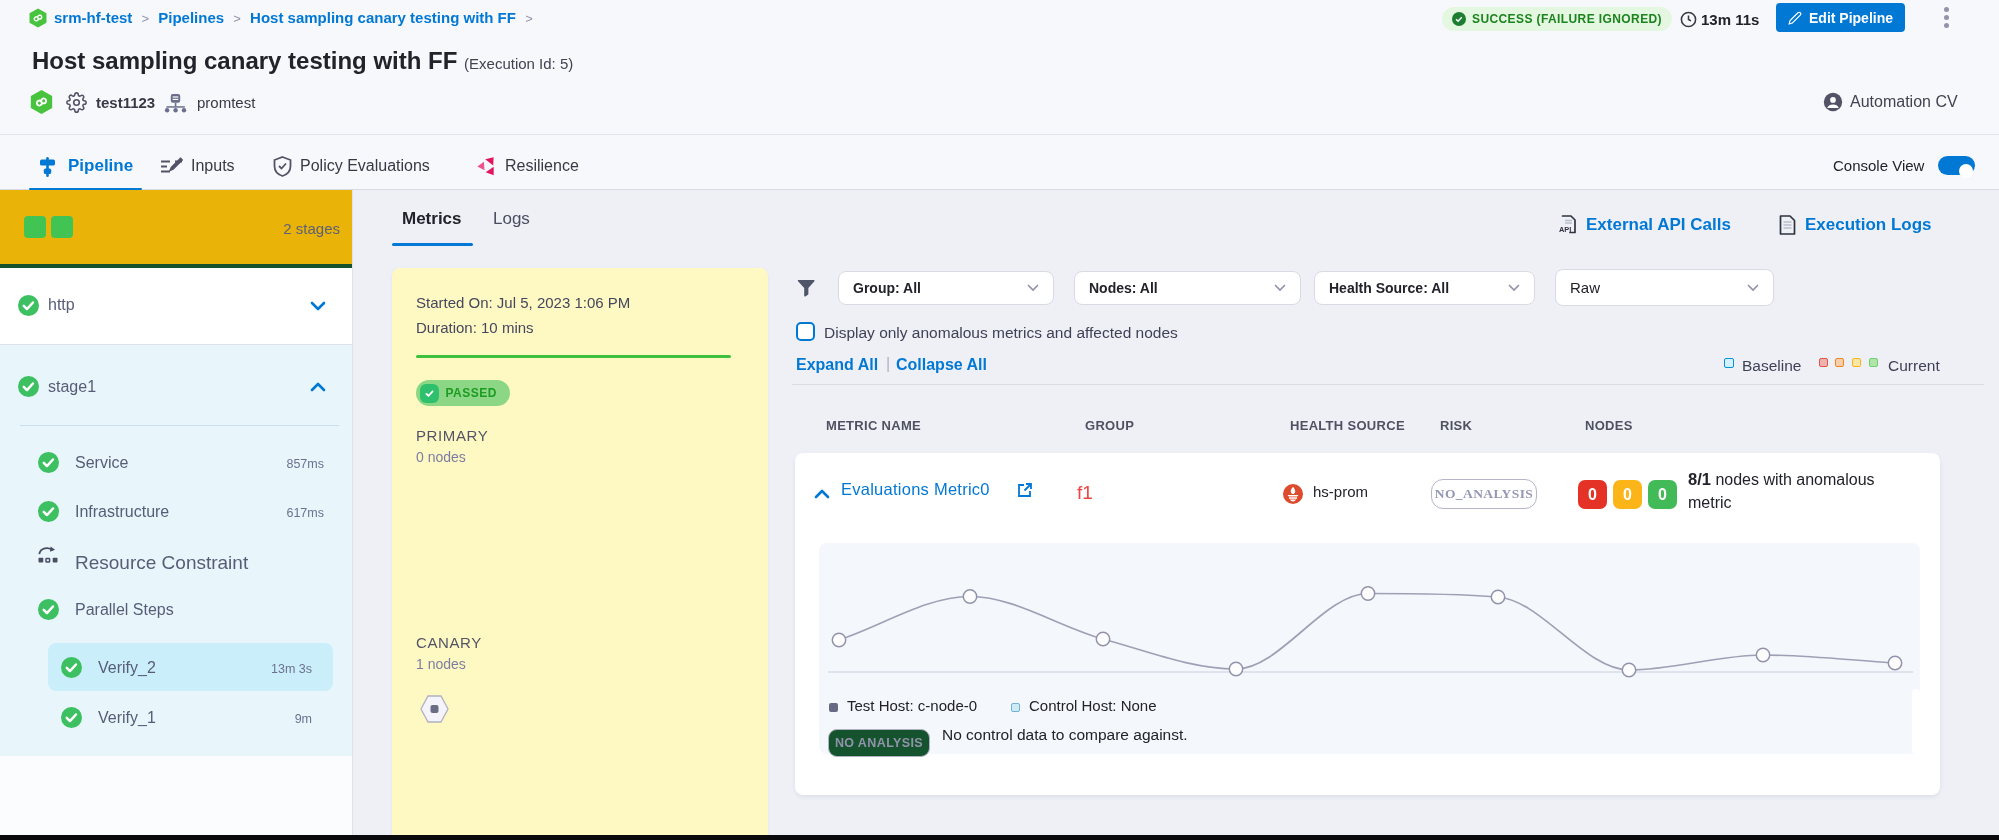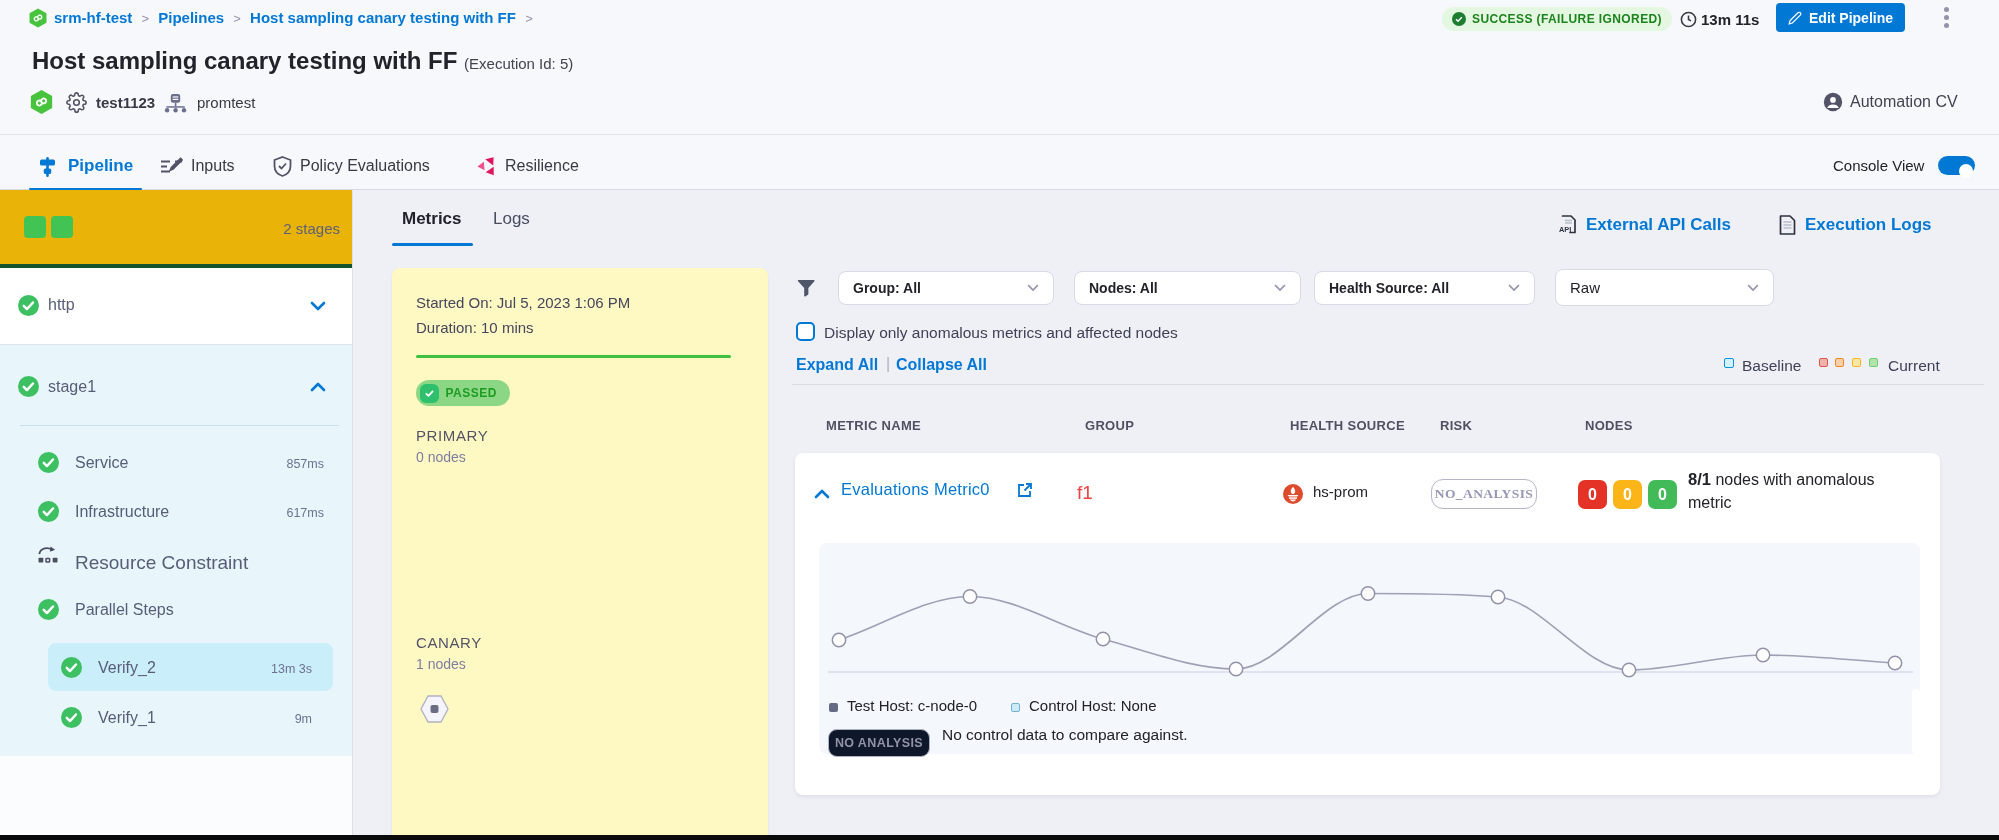--- a/index.html
+++ b/index.html
@@ -335,21 +335,21 @@
               <circle cx="679" cy="54" r="6.7"></circle>
               <circle cx="810" cy="127" r="6.7"></circle>
               <circle cx="944" cy="112" r="6.7"></circle>
               <circle cx="1076" cy="120" r="6.7"></circle>
           </g>
         </svg>
         <div class="abs" style="left:10px;top:160px;width:9px;height:9px;background:#666a84;border-radius:2px;"></div>
         <div class="abs" style="left:28px;top:154px;font-size:15px;color:#22222a;">Test Host: c-node-0</div>
         <div class="abs" style="left:192px;top:160px;width:9px;height:9px;background:#cdeaf7;border:1.5px solid #74b0d2;border-radius:2px;"></div>
         <div class="abs" style="left:210px;top:154px;font-size:15px;color:#22222a;">Control Host: None</div>
-        <div class="abs flex" style="left:9px;top:186px;width:102px;height:28px;border:1px solid #b0b1c3;border-radius:9px;justify-content:center;background:#0f172a;">
+        <div class="abs flex" style="left:9px;top:186px;width:102px;height:28px;border:1px solid #b0b1c3;border-radius:9px;justify-content:center;background:#14532d;">
           <span style="font-size:12.5px;font-weight:700;color:#9293ab;letter-spacing:.4px;">NO ANALYSIS</span>
         </div>
         <div class="abs" style="left:123px;top:183px;font-size:15.5px;color:#22222a;">No control data to compare against.</div>
         <div class="abs" style="left:1093px;top:146px;width:8px;height:65px;background:#fff;border-radius:4px;"></div>
       </div>
     </div>
   </div>
 
   <div id="blackbar"></div>
 </div>

